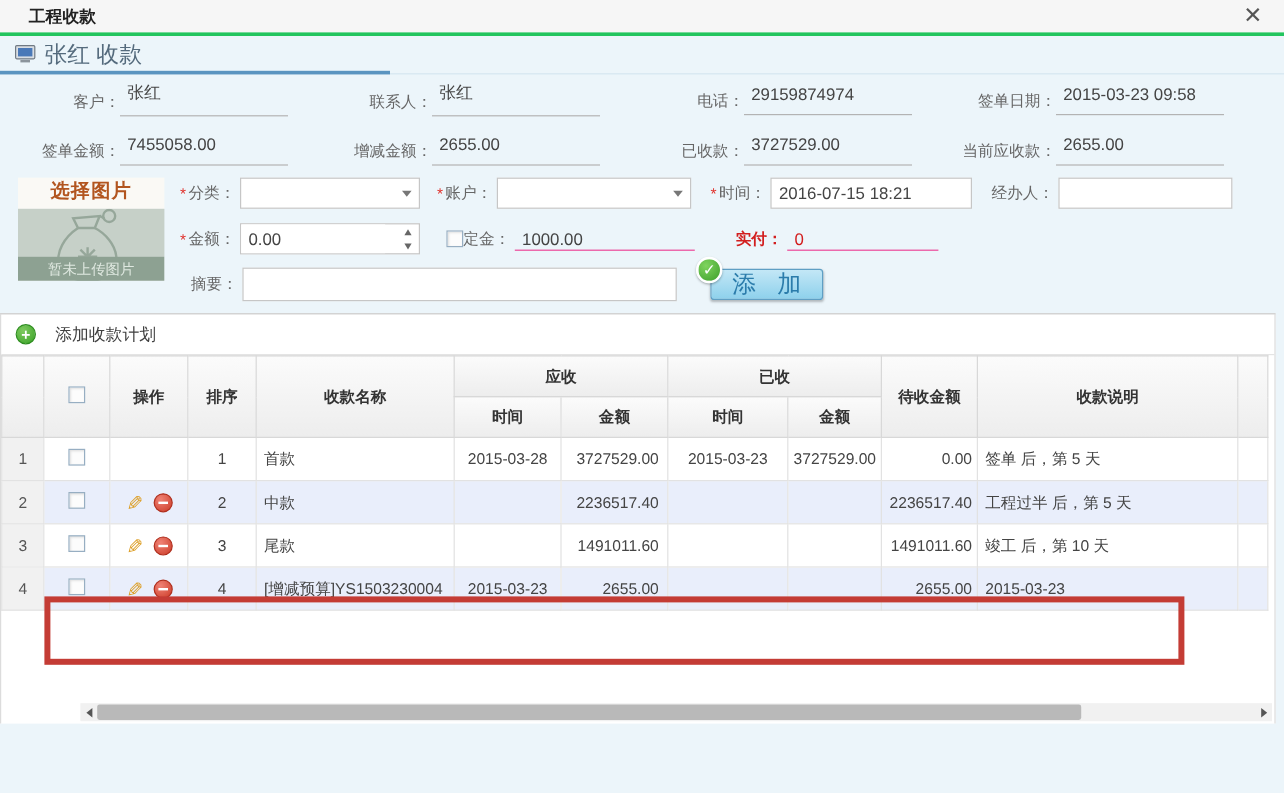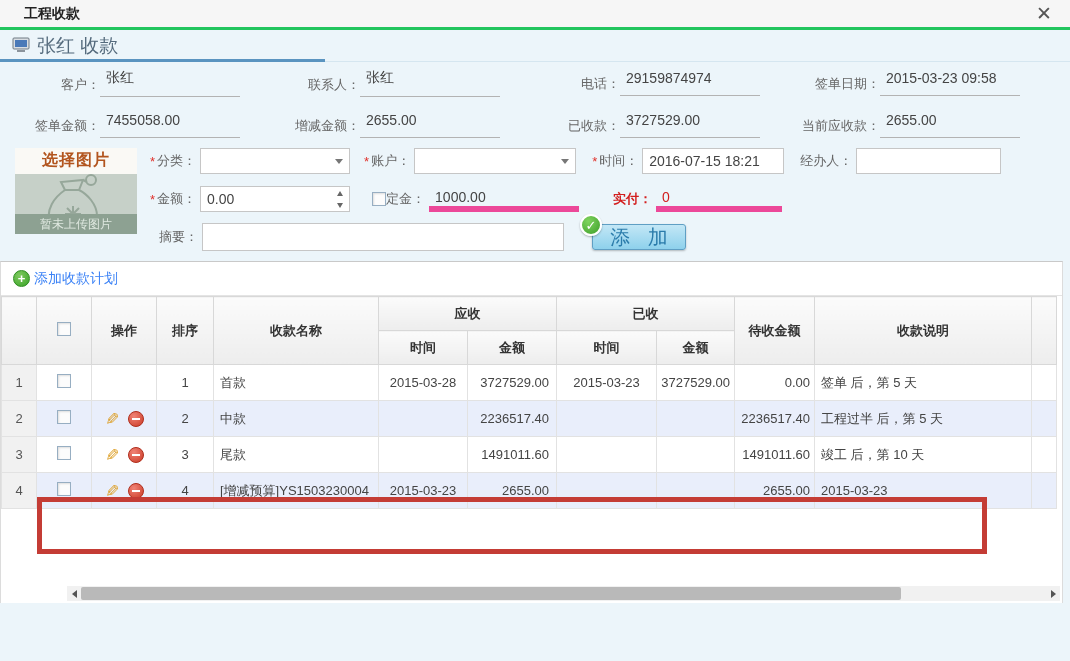--- a/index.html
+++ b/index.html
@@ -49,21 +49,21 @@
                   border-left:4px solid transparent; border-right:4px solid transparent;
                   border-top:5px solid #777; }
   .tbox { height:26px; background:#fff; border:1px solid #c6c6c6; padding:0 6px; font-size:14px;
           color:#444; font-family:inherit; }
   .spinner { position:relative; width:150px; height:26px; background:#fff; border:1px solid #c6c6c6; }
   .spinner input { border:0; outline:none; width:120px; height:24px; padding:0 6px; font-size:14px; color:#444; font-family:inherit;}
   .spin-btns { position:absolute; right:0; top:0; width:18px; height:24px; display:flex; flex-direction:column; }
   .spin-up, .spin-down { flex:1; display:flex; align-items:center; justify-content:center; cursor:pointer; }
   .spin-up::after { content:""; border-left:3.5px solid transparent; border-right:3.5px solid transparent; border-bottom:5px solid #666; }
   .spin-down::after { content:""; border-left:3.5px solid transparent; border-right:3.5px solid transparent; border-top:5px solid #666; }
-  .ul-val { border-bottom:6px solid #ec4899; padding:2px 6px 1px 6px; font-size:14px; color:#444; min-height:20px; }
+  .ul-val { border-bottom:1px solid #ec4899; padding:2px 6px 1px 6px; font-size:14px; color:#444; min-height:20px; }
   .checkbox { width:14px; height:14px; background:#fcfcfc; border:1px solid #97aec2;
               display:inline-block; box-shadow:inset 1px 1px 2px rgba(0,0,0,.12); cursor:pointer; }
   .paid-lbl { color:#d21e1e; font-weight:bold; margin-right:4px; }
   .paid-val { color:#d21e1e; }
 
   .add-btn-wrap { position:relative; margin-left:28px; }
   .add-btn { width:94px; height:26px; border:1px solid #5f9fc4; border-radius:3px;
              background:linear-gradient(#c3e7f6,#8ed1ec); color:#2b7cab; font-size:20px;
              letter-spacing:6px; text-align:center; line-height:24px; cursor:pointer;
              box-shadow:0 1px 2px rgba(0,0,0,.25); padding-left:6px; }
@@ -82,21 +82,21 @@
 
   
   .panel { position:relative; margin-top:-1px; height:342px; background:#fff;
            border-top:1px solid #c9c9c9; border-left:1px solid #dcdcdc; border-right:1px solid #dcdcdc;
            width:1063px; display:flex; flex-direction:column; z-index:1; }
   .plan-toolbar { height:34px; display:flex; align-items:center; padding-left:12px; border-bottom:1px solid #e4e4e4; }
   .plus-circle { width:17px; height:17px; border-radius:50%;
                  background:radial-gradient(circle at 35% 30%, #7ec95f, #3aa327); border:1px solid #2d8d1f;
                  color:#fff; font-weight:bold; font-size:13px; display:flex; align-items:center; justify-content:center;
                  cursor:pointer; }
-  .add-plan-label { margin-left:4px; font-size:14px; color:#3b82f6; cursor:pointer;font-family:Liberation Mono, monospace; }
+  .add-plan-label { margin-left:16px; font-size:14px; color:#404040; cursor:pointer;font-family:Liberation Mono, monospace; }
 
   table.plan { border-collapse:collapse; table-layout:fixed; width:1055px; font-size:13px; }
   table.plan th, table.plan td { border:1px solid #e2e2e2; overflow:hidden; white-space:nowrap; }
   table.plan thead th { background:linear-gradient(#fbfbfb,#ededed); color:#333; font-weight:bold;
                         height:34px; border-color:#d8d8d8; }
   table.plan td { height:36px; }
   td.c-num, th.c-num { background:#f1f1f1; text-align:center; color:#555; border-color:#d8d8d8; }
   .cell-center { text-align:center; }
   .cell-right { text-align:right; padding-right:7px; }
   .cell-left { text-align:left; padding-left:6px; }
@@ -215,21 +215,21 @@
           </div>
         <span style="width:14px"></span>
         <span class="req">*</span>
         <span class="flbl">账户：</span>
         <div class="combo" style="width:162px">
             <span class="arrow"></span>
           </div>
         <span style="width:16px"></span>
         <span class="req">*</span>
         <span class="flbl">时间：</span>
-        <input class="tbox" style="width: 142px;" value="2016-07-15 18:21">
+        <input class="tbox" style="width: 168px;" value="2016-07-15 18:21">
         <span style="width:16px"></span>
         <span class="flbl">经办人：</span>
         <input class="tbox" style="width: 145px;" value="">
       </div>
 
       <div class="frow">
         <span class="req">*</span>
         <span class="flbl">金额：</span>
         <div class="spinner">
           <input value="0.00" style="">

